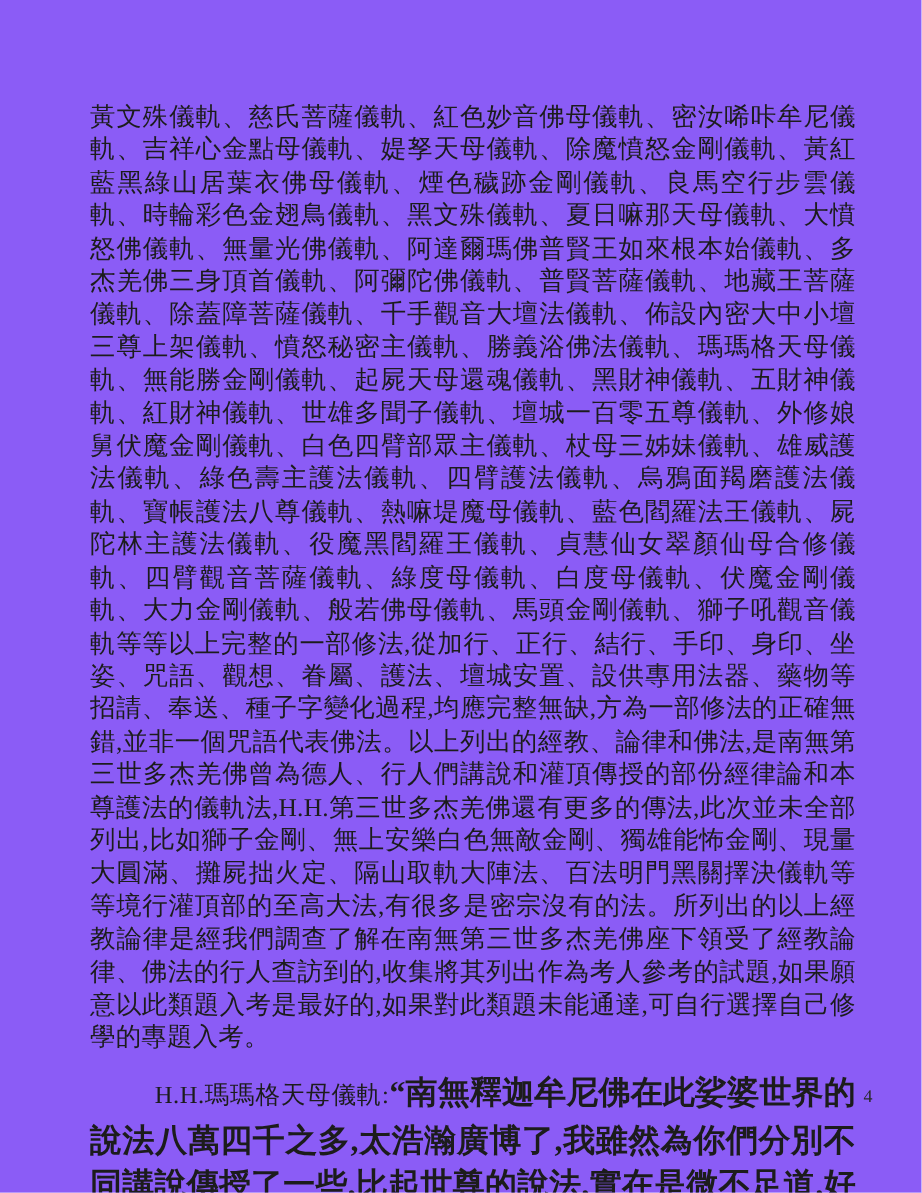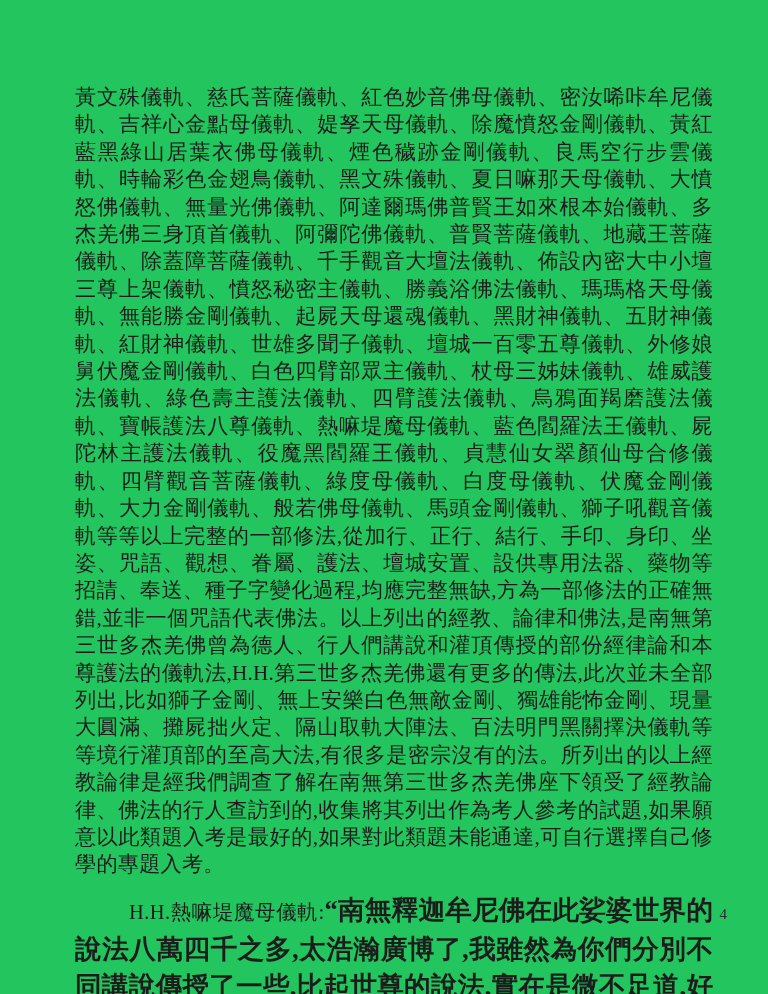--- a/index.html
+++ b/index.html
@@ -4,21 +4,21 @@
 <style>
   html, body {
     margin: 0;
     padding: 0;
     background: #ffffff;
   }
   .page {
     position: relative;
     width: 768px;
     height: 994px;
-    background: #22c55e;
+    background: #8b5cf6;
     font-family: "Liberation Serif", "DejaVu Serif", serif;
     color: #1c1c1c;
     overflow: hidden;
   }
   .text-block {
     position: absolute;
     left: 75px;
     top: 84px;
     width: 638px;
   }
@@ -51,16 +51,16 @@
     font-size: 15px;
     color: #2a2a2a;
   }
 </style>
 </head>
 <body>
 
 <div class="page">
   <div class="text-block">
     <p class="para-body">黃文殊儀軌、慈氏菩薩儀軌、紅色妙音佛母儀軌、密汝唏咔牟尼儀軌、吉祥心金點母儀軌、媞孥天母儀軌、除魔憤怒金剛儀軌、黃紅藍黑綠山居葉衣佛母儀軌、煙色穢跡金剛儀軌、良馬空行步雲儀軌、時輪彩色金翅鳥儀軌、黑文殊儀軌、夏日嘛那天母儀軌、大憤怒佛儀軌、無量光佛儀軌、阿達爾瑪佛普賢王如來根本始儀軌、多杰羌佛三身頂首儀軌、阿彌陀佛儀軌、普賢菩薩儀軌、地藏王菩薩儀軌、除蓋障菩薩儀軌、千手觀音大壇法儀軌、佈設內密大中小壇三尊上架儀軌、憤怒秘密主儀軌、勝義浴佛法儀軌、瑪瑪格天母儀軌、無能勝金剛儀軌、起屍天母還魂儀軌、黑財神儀軌、五財神儀軌、紅財神儀軌、世雄多聞子儀軌、壇城一百零五尊儀軌、外修娘舅伏魔金剛儀軌、白色四臂部眾主儀軌、杖母三姊妹儀軌、雄威護法儀軌、綠色壽主護法儀軌、四臂護法儀軌、烏鴉面羯磨護法儀軌、寶帳護法八尊儀軌、熱嘛堤魔母儀軌、藍色閻羅法王儀軌、屍陀林主護法儀軌、役魔黑閻羅王儀軌、貞慧仙女翠顏仙母合修儀軌、四臂觀音菩薩儀軌、綠度母儀軌、白度母儀軌、伏魔金剛儀軌、大力金剛儀軌、般若佛母儀軌、馬頭金剛儀軌、獅子吼觀音儀軌等等以上完整的一部修法,從加行、正行、結行、手印、身印、坐姿、咒語、觀想、眷屬、護法、壇城安置、設供專用法器、藥物等招請、奉送、種子字變化過程,均應完整無缺,方為一部修法的正確無錯,並非一個咒語代表佛法。以上列出的經教、論律和佛法,是南無第三世多杰羌佛曾為德人、行人們講說和灌頂傳授的部份經律論和本尊護法的儀軌法,H.H.第三世多杰羌佛還有更多的傳法,此次並未全部列出,比如獅子金剛、無上安樂白色無敵金剛、獨雄能怖金剛、現量大圓滿、攤屍拙火定、隔山取軌大陣法、百法明門黑關擇決儀軌等等境行灌頂部的至高大法,有很多是密宗沒有的法。所列出的以上經教論律是經我們調查了解在南無第三世多杰羌佛座下領受了經教論律、佛法的行人查訪到的,收集將其列出作為考人參考的試題,如果願意以此類題入考是最好的,如果對此類題未能通達,可自行選擇自己修學的專題入考。</p>
-    <p class="para-quote"><span class="quote-lead">H.H.熱嘛堤魔母儀軌:</span><span class="quote-text">“南無釋迦牟尼佛在此娑婆世界的說法八萬四千之多,太浩瀚廣博了,我雖然為你們分別不同講說傳授了一些,比起世尊的說法,實在是微不足道,好在解脫大手印兩大心髓匯元特有本尊大法是法中頂首之冠,依之而修,解脫成就猶如小菜一碟,成就有餘!!!根據你們列出的考題,大部份都不實用,對</span></p>
+    <p class="para-quote"><span class="quote-lead">H.H.瑪瑪格天母儀軌:</span><span class="quote-text">“南無釋迦牟尼佛在此娑婆世界的說法八萬四千之多,太浩瀚廣博了,我雖然為你們分別不同講說傳授了一些,比起世尊的說法,實在是微不足道,好在解脫大手印兩大心髓匯元特有本尊大法是法中頂首之冠,依之而修,解脫成就猶如小菜一碟,成就有餘!!!根據你們列出的考題,大部份都不實用,對</span></p>
   </div>
   <div class="page-number">4</div>
 </div>
 
 </body></html>

